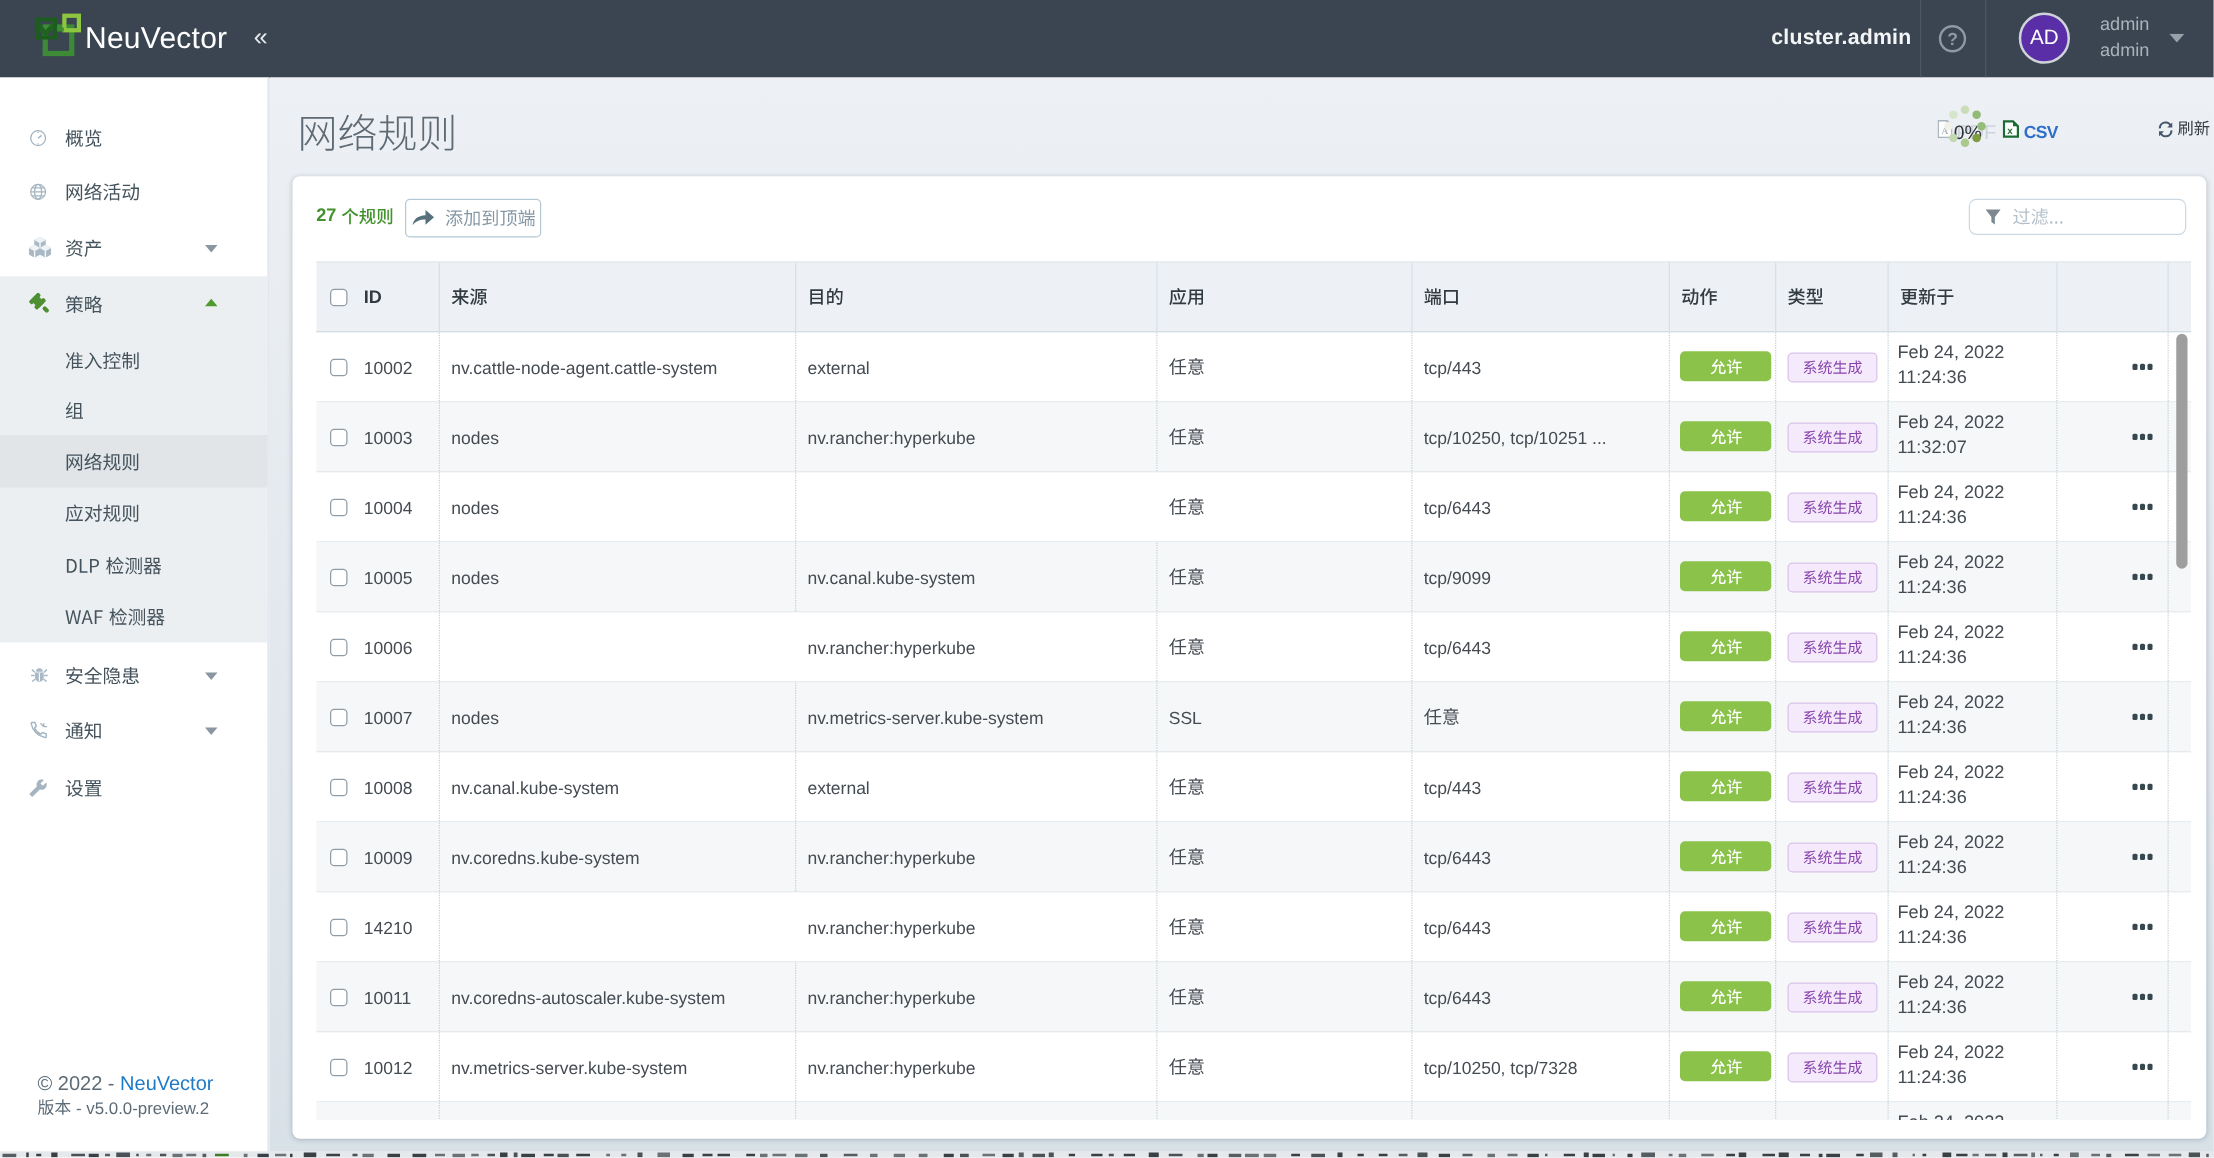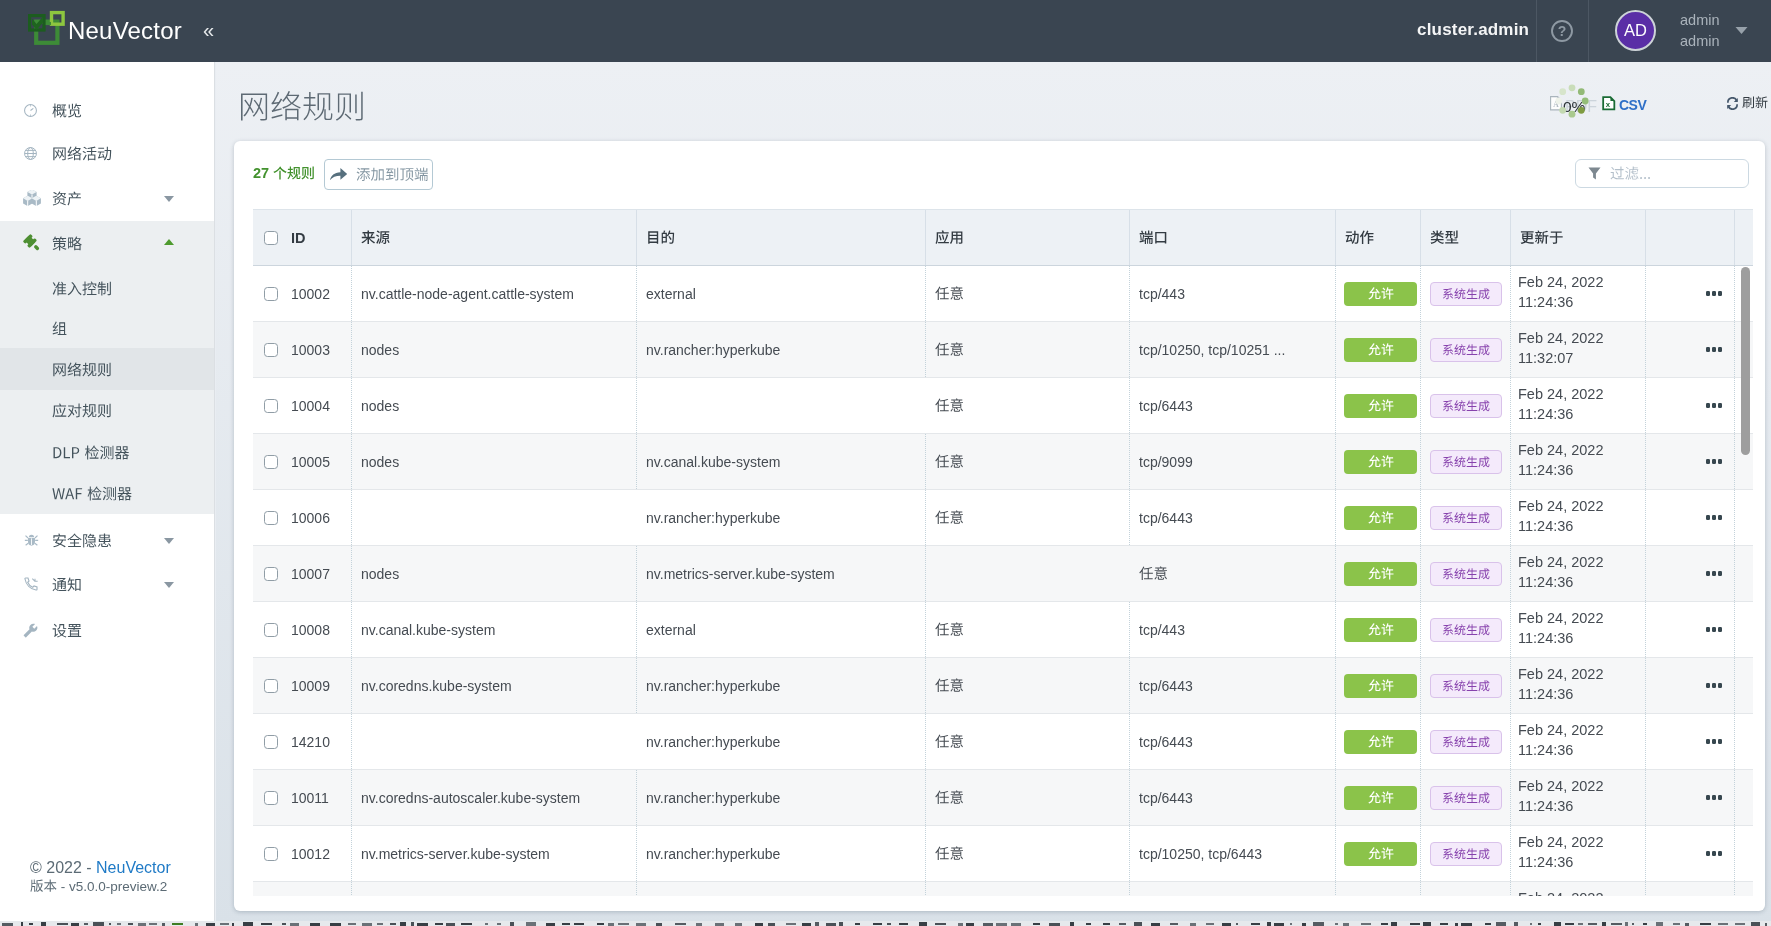--- a/index.html
+++ b/index.html
@@ -587,20 +587,23 @@
           <div class="bcell" style="left:0;width:99px">
             <div class="cbx" style="position:absolute;left:11px"></div>
             <span class="lat" style="position:absolute;left:38px">10007</span>
           </div>
           <div class="bcell" style="left:99px;width:285px">
             <span class="lat" style="position:absolute;left:9px;white-space:nowrap">nodes</span>
           </div>
           <div class="bcell" style="left:384px;width:289px">
             <span class="lat" style="position:absolute;left:9px;white-space:nowrap">nv.metrics-server.kube-system</span>
           </div>
+          <div class="bcell" style="left:673px;width:204px">
+            <span class="lat" style="position:absolute;left:9px;white-space:nowrap">SSL</span>
+          </div>
           <div class="bcell" style="left:877px;width:206px">
             <div style="position:absolute;left:9px">
               <svg style="display:block" width="29" height="17" viewBox="0 0 29 17">
                 <path fill="#454b52" d="M5 13.3V14.3H13.7V13.3H9.8V8.8H13.9V7.7H9.8V3.7C11.1 3.4 12.4 3.1 13.3 2.8L12.5 1.9C10.7 2.5 7.6 3.1 4.9 3.5C5 3.7 5.2 4.1 5.2 4.4C6.3 4.2 7.5 4.1 8.7 3.9V7.7H4.4V8.8H8.7V13.3ZM4.3 1.5C3.4 3.8 1.9 6 0.3 7.5C0.5 7.7 0.9 8.3 1 8.5C1.6 8 2.1 7.3 2.7 6.6V14.9H3.8V5C4.4 4 4.9 2.9 5.3 1.9Z M18.8 11.5V13.4C18.8 14.5 19.2 14.7 20.7 14.7C21 14.7 23.1 14.7 23.4 14.7C24.6 14.7 24.9 14.4 25.1 12.7C24.8 12.7 24.3 12.5 24.1 12.4C24 13.6 24 13.8 23.3 13.8C22.9 13.8 21.1 13.8 20.8 13.8C20 13.8 19.9 13.8 19.9 13.4V11.5ZM25.2 11.7C26 12.5 26.8 13.5 27.1 14.2L28 13.8C27.7 13.1 26.9 12 26.1 11.3ZM17.1 11.4C16.8 12.3 16.1 13.3 15.4 13.9L16.3 14.5C17 13.8 17.6 12.7 18 11.8ZM18.3 9H25.3V10H18.3ZM18.3 7.3H25.3V8.3H18.3ZM17.3 6.6V10.8H20.9L20.4 11.3C21.2 11.7 22.2 12.4 22.7 12.9L23.4 12.2C22.9 11.8 22.1 11.2 21.3 10.8H26.3V6.6ZM19.4 3.5H24.1C23.9 3.9 23.6 4.5 23.4 4.9H20C19.9 4.5 19.7 3.9 19.4 3.5ZM20.9 1.6C21.1 1.9 21.3 2.3 21.4 2.6H16.2V3.5H19.3L18.4 3.7C18.6 4.1 18.8 4.5 18.9 4.9H15.6V5.8H28V4.9H24.5C24.8 4.6 25 4.1 25.2 3.7L24.4 3.5H27.3V2.6H22.6C22.5 2.2 22.2 1.7 22 1.4Z"></path>
               </svg>
             </div>
           </div>
           <div class="bcell" style="left:1083px;width:85px">
             <div style="position:absolute;left:8px"><div class="badge-a">
                 <svg style="display:block" width="26" height="15" viewBox="0 0 26 15">
@@ -824,21 +827,21 @@
             <span class="lat" style="position:absolute;left:9px;white-space:nowrap">nv.rancher:hyperkube</span>
           </div>
           <div class="bcell" style="left:673px;width:204px">
             <div style="position:absolute;left:9px">
               <svg style="display:block" width="29" height="17" viewBox="0 0 29 17">
                 <path fill="#454b52" d="M5 13.3V14.3H13.7V13.3H9.8V8.8H13.9V7.7H9.8V3.7C11.1 3.4 12.4 3.1 13.3 2.8L12.5 1.9C10.7 2.5 7.6 3.1 4.9 3.5C5 3.7 5.2 4.1 5.2 4.4C6.3 4.2 7.5 4.1 8.7 3.9V7.7H4.4V8.8H8.7V13.3ZM4.3 1.5C3.4 3.8 1.9 6 0.3 7.5C0.5 7.7 0.9 8.3 1 8.5C1.6 8 2.1 7.3 2.7 6.6V14.9H3.8V5C4.4 4 4.9 2.9 5.3 1.9Z M18.8 11.5V13.4C18.8 14.5 19.2 14.7 20.7 14.7C21 14.7 23.1 14.7 23.4 14.7C24.6 14.7 24.9 14.4 25.1 12.7C24.8 12.7 24.3 12.5 24.1 12.4C24 13.6 24 13.8 23.3 13.8C22.9 13.8 21.1 13.8 20.8 13.8C20 13.8 19.9 13.8 19.9 13.4V11.5ZM25.2 11.7C26 12.5 26.8 13.5 27.1 14.2L28 13.8C27.7 13.1 26.9 12 26.1 11.3ZM17.1 11.4C16.8 12.3 16.1 13.3 15.4 13.9L16.3 14.5C17 13.8 17.6 12.7 18 11.8ZM18.3 9H25.3V10H18.3ZM18.3 7.3H25.3V8.3H18.3ZM17.3 6.6V10.8H20.9L20.4 11.3C21.2 11.7 22.2 12.4 22.7 12.9L23.4 12.2C22.9 11.8 22.1 11.2 21.3 10.8H26.3V6.6ZM19.4 3.5H24.1C23.9 3.9 23.6 4.5 23.4 4.9H20C19.9 4.5 19.7 3.9 19.4 3.5ZM20.9 1.6C21.1 1.9 21.3 2.3 21.4 2.6H16.2V3.5H19.3L18.4 3.7C18.6 4.1 18.8 4.5 18.9 4.9H15.6V5.8H28V4.9H24.5C24.8 4.6 25 4.1 25.2 3.7L24.4 3.5H27.3V2.6H22.6C22.5 2.2 22.2 1.7 22 1.4Z"></path>
               </svg>
             </div>
           </div>
           <div class="bcell" style="left:877px;width:206px">
-            <span class="lat" style="position:absolute;left:9px;white-space:nowrap">tcp/10250, tcp/6443</span>
+            <span class="lat" style="position:absolute;left:9px;white-space:nowrap">tcp/10250, tcp/7328</span>
           </div>
           <div class="bcell" style="left:1083px;width:85px">
             <div style="position:absolute;left:8px"><div class="badge-a">
                 <svg style="display:block" width="26" height="15" viewBox="0 0 26 15">
                   <path fill="#fff" d="M1.8 7.4C2.2 7.3 2.6 7.2 4.3 7.1C4.1 9.8 3.5 11.5 0.4 12.4C0.6 12.6 1 13.1 1.1 13.4C4.7 12.3 5.3 10.2 5.5 7L7.3 6.8V11.4C7.3 12.7 7.6 13.1 9 13.1C9.3 13.1 10.6 13.1 10.9 13.1C12.2 13.1 12.5 12.5 12.6 10.1C12.3 10 11.7 9.8 11.5 9.6C11.4 11.6 11.3 11.9 10.8 11.9C10.5 11.9 9.4 11.9 9.1 11.9C8.6 11.9 8.5 11.9 8.5 11.4V6.7L10 6.6C10.3 7 10.5 7.4 10.7 7.7L11.8 7C11.1 5.9 9.6 4.1 8.6 2.8L7.6 3.4C8.1 4.1 8.7 4.8 9.2 5.5L3.5 5.9C4.6 4.7 5.7 3.2 6.7 1.7L5.3 1.2C4.4 3 3 4.9 2.5 5.3C2.1 5.8 1.7 6.1 1.4 6.2C1.6 6.6 1.8 7.2 1.8 7.4Z M14.5 2.4C15.2 3 16.1 3.9 16.5 4.4L17.3 3.6C16.9 3 16 2.2 15.3 1.6ZM17.6 7.5V8.6H21.1V13.4H22.3V8.6H25.5V7.5H22.3V4.5H25.1V3.3H20C20.2 2.7 20.3 2.1 20.4 1.5L19.2 1.3C18.9 3.1 18.4 4.8 17.5 5.9C17.8 6 18.4 6.3 18.6 6.4C19 5.9 19.3 5.3 19.6 4.5H21.1V7.5ZM15.6 13.1C15.8 12.8 16.2 12.6 18.3 11.1C18.2 10.9 18 10.4 18 10.1L16.7 10.9V5.3H13.5V6.5H15.5V10.9C15.5 11.5 15.2 11.8 15 12C15.2 12.2 15.5 12.8 15.6 13.1Z"></path>
                 </svg>
               </div></div>
           </div>
           <div class="bcell" style="left:1168px;width:90px">
             <div style="position:absolute;left:9px"><div class="badge-t">

